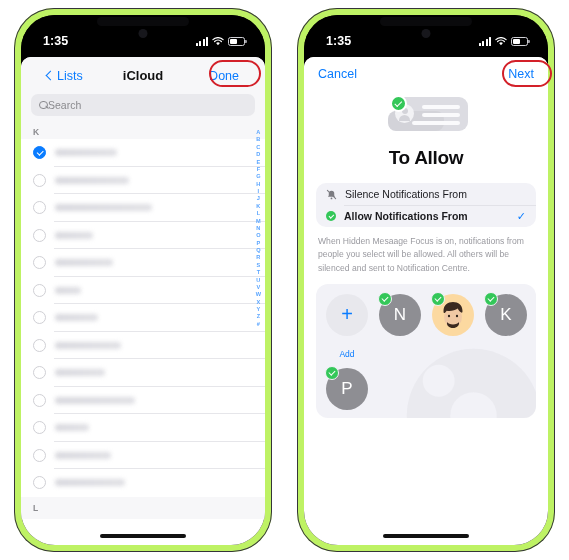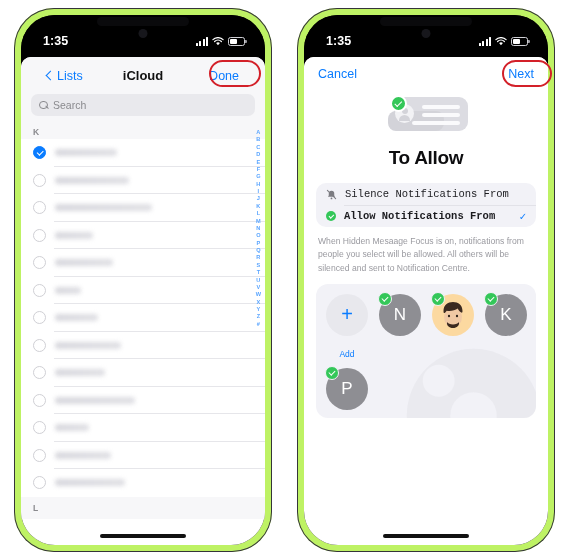--- a/index.html
+++ b/index.html
@@ -115,21 +115,21 @@
   .nav-right {
     margin-left: auto; color: #0a7cff;
     font-size: 12.5px; position: relative; z-index: 3;
   }
 
   
   .searchwrap { background: #f7f7f9; padding: 0 10px 8px; }
   .searchbar {
     height: 22px; background: #e9e9ed;
     border-radius: 7px; display: flex;
-    align-items: center; gap: 5px; padding: 0 8px;
+    align-items: center; padding: 0 8px;
   }
   .searchbar .mag { width: 9px; height: 9px; position: relative; flex: none; }
   .searchbar .mag::before {
     content: ""; position: absolute; top: 0; left: 0;
     width: 6.5px; height: 6.5px; border: 1.2px solid #8a8a8e; border-radius: 50%;
   }
   .searchbar .mag::after {
     content: ""; position: absolute; right: 0; bottom: 0;
     width: 4px; height: 1.2px; background: #8a8a8e;
     transform: rotate(45deg); transform-origin: right bottom;
@@ -243,21 +243,20 @@
   .hero-title {
     font-size: 19px; font-weight: bold; color: #0d0d0f;
     line-height: 1.16; letter-spacing: -.3px;
   }
 
   
   .card {
     background: #f2f2f7; border-radius: 10px;
     margin: 12px 12px 0;
     overflow: hidden;
-    font-family: Liberation Mono, monospace;
   }
   .opt {
     display: flex; align-items: center; gap: 8px;
     height: 22px; padding: 0 10px; position: relative;
     font-size: 10.5px; color: #1b1b1f;
   }
   .opt + .opt::before {
     content: ""; position: absolute; top: 0; left: 28px; right: 0;
     height: 1px; background: #e2e2e8;
   }

